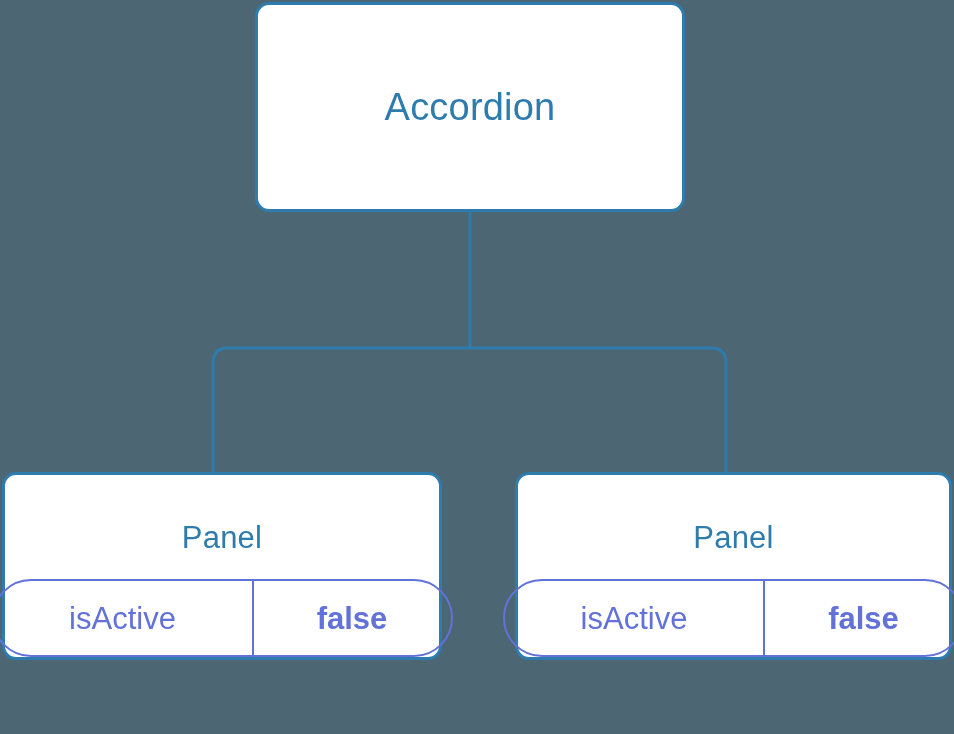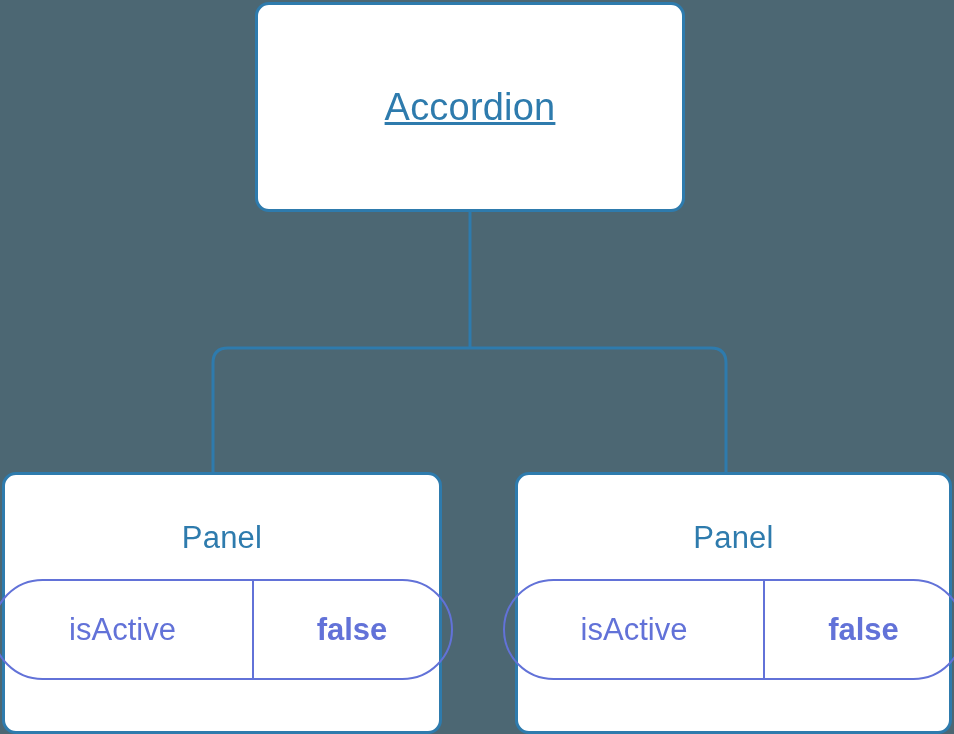--- a/index.html
+++ b/index.html
@@ -47,38 +47,37 @@
   .node-root {
     left: 255px;
     top: 2px;
     width: 430px;
     height: 210px;
     justify-content: center;
   }
 
   .node-child {
     top: 472px;
-    height: 262px;
-    justify-content: flex-start;
+    height: 188px;
+    justify-content: flex-end;
   }
 
   .node-child-left  { left: 2px;   width: 440px; }
   .node-child-right { left: 515px; width: 437px; }
 
   .node-title {
     color: #2e7bad;
     font-weight: 400;
     letter-spacing: 0.2px;
     line-height: 1;
     white-space: nowrap;
   }
 
   .node-root .node-title {
     font-size: 38px;
-    text-decoration: underline;
   }
 
   .node-child .node-title {
     font-size: 31px;
     margin-top: 47px;
   }
 
   
   .prop-pill {
     box-sizing: border-box;

